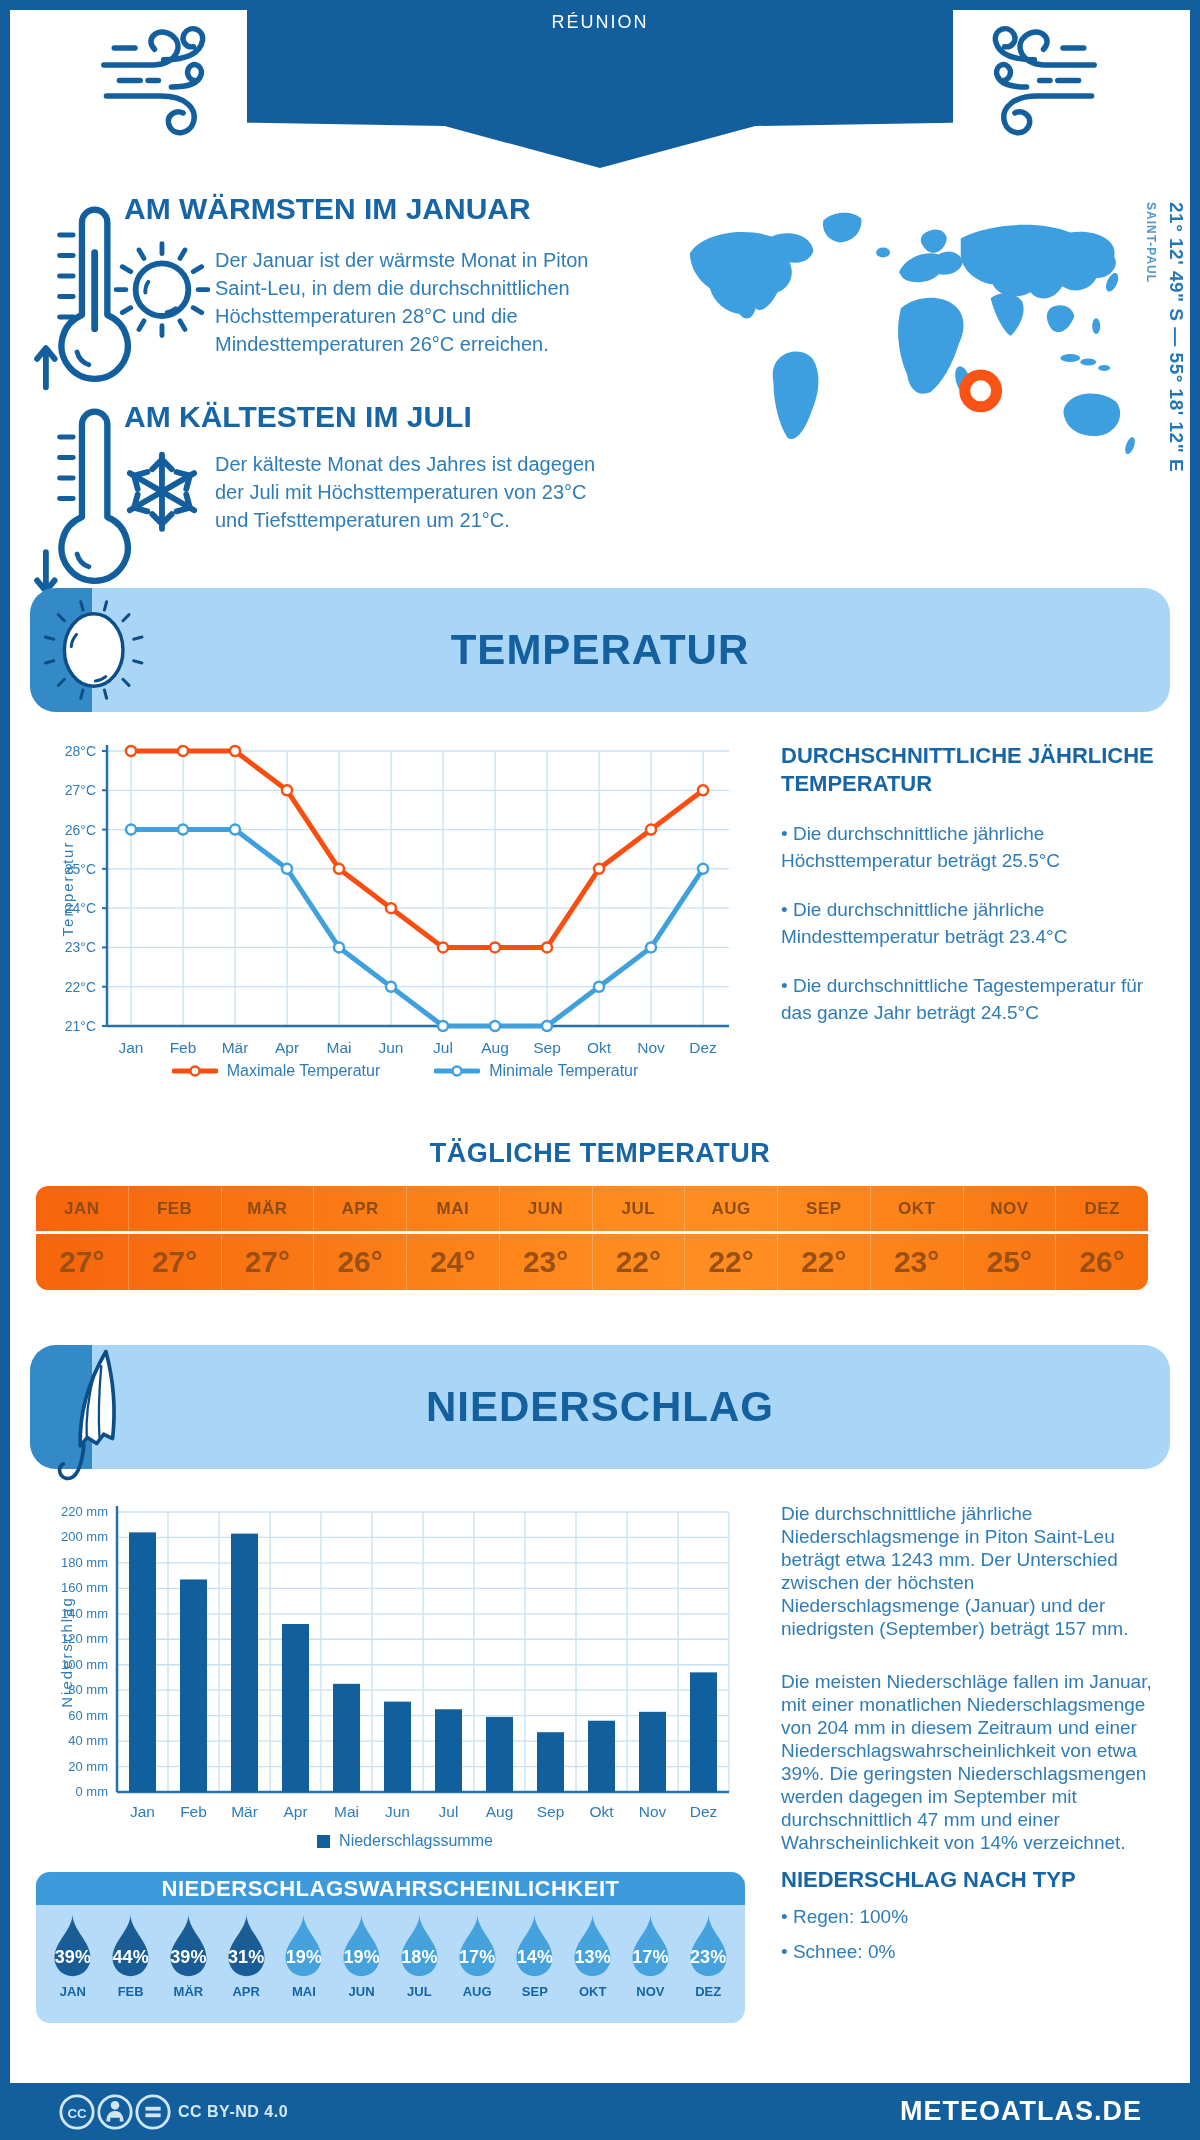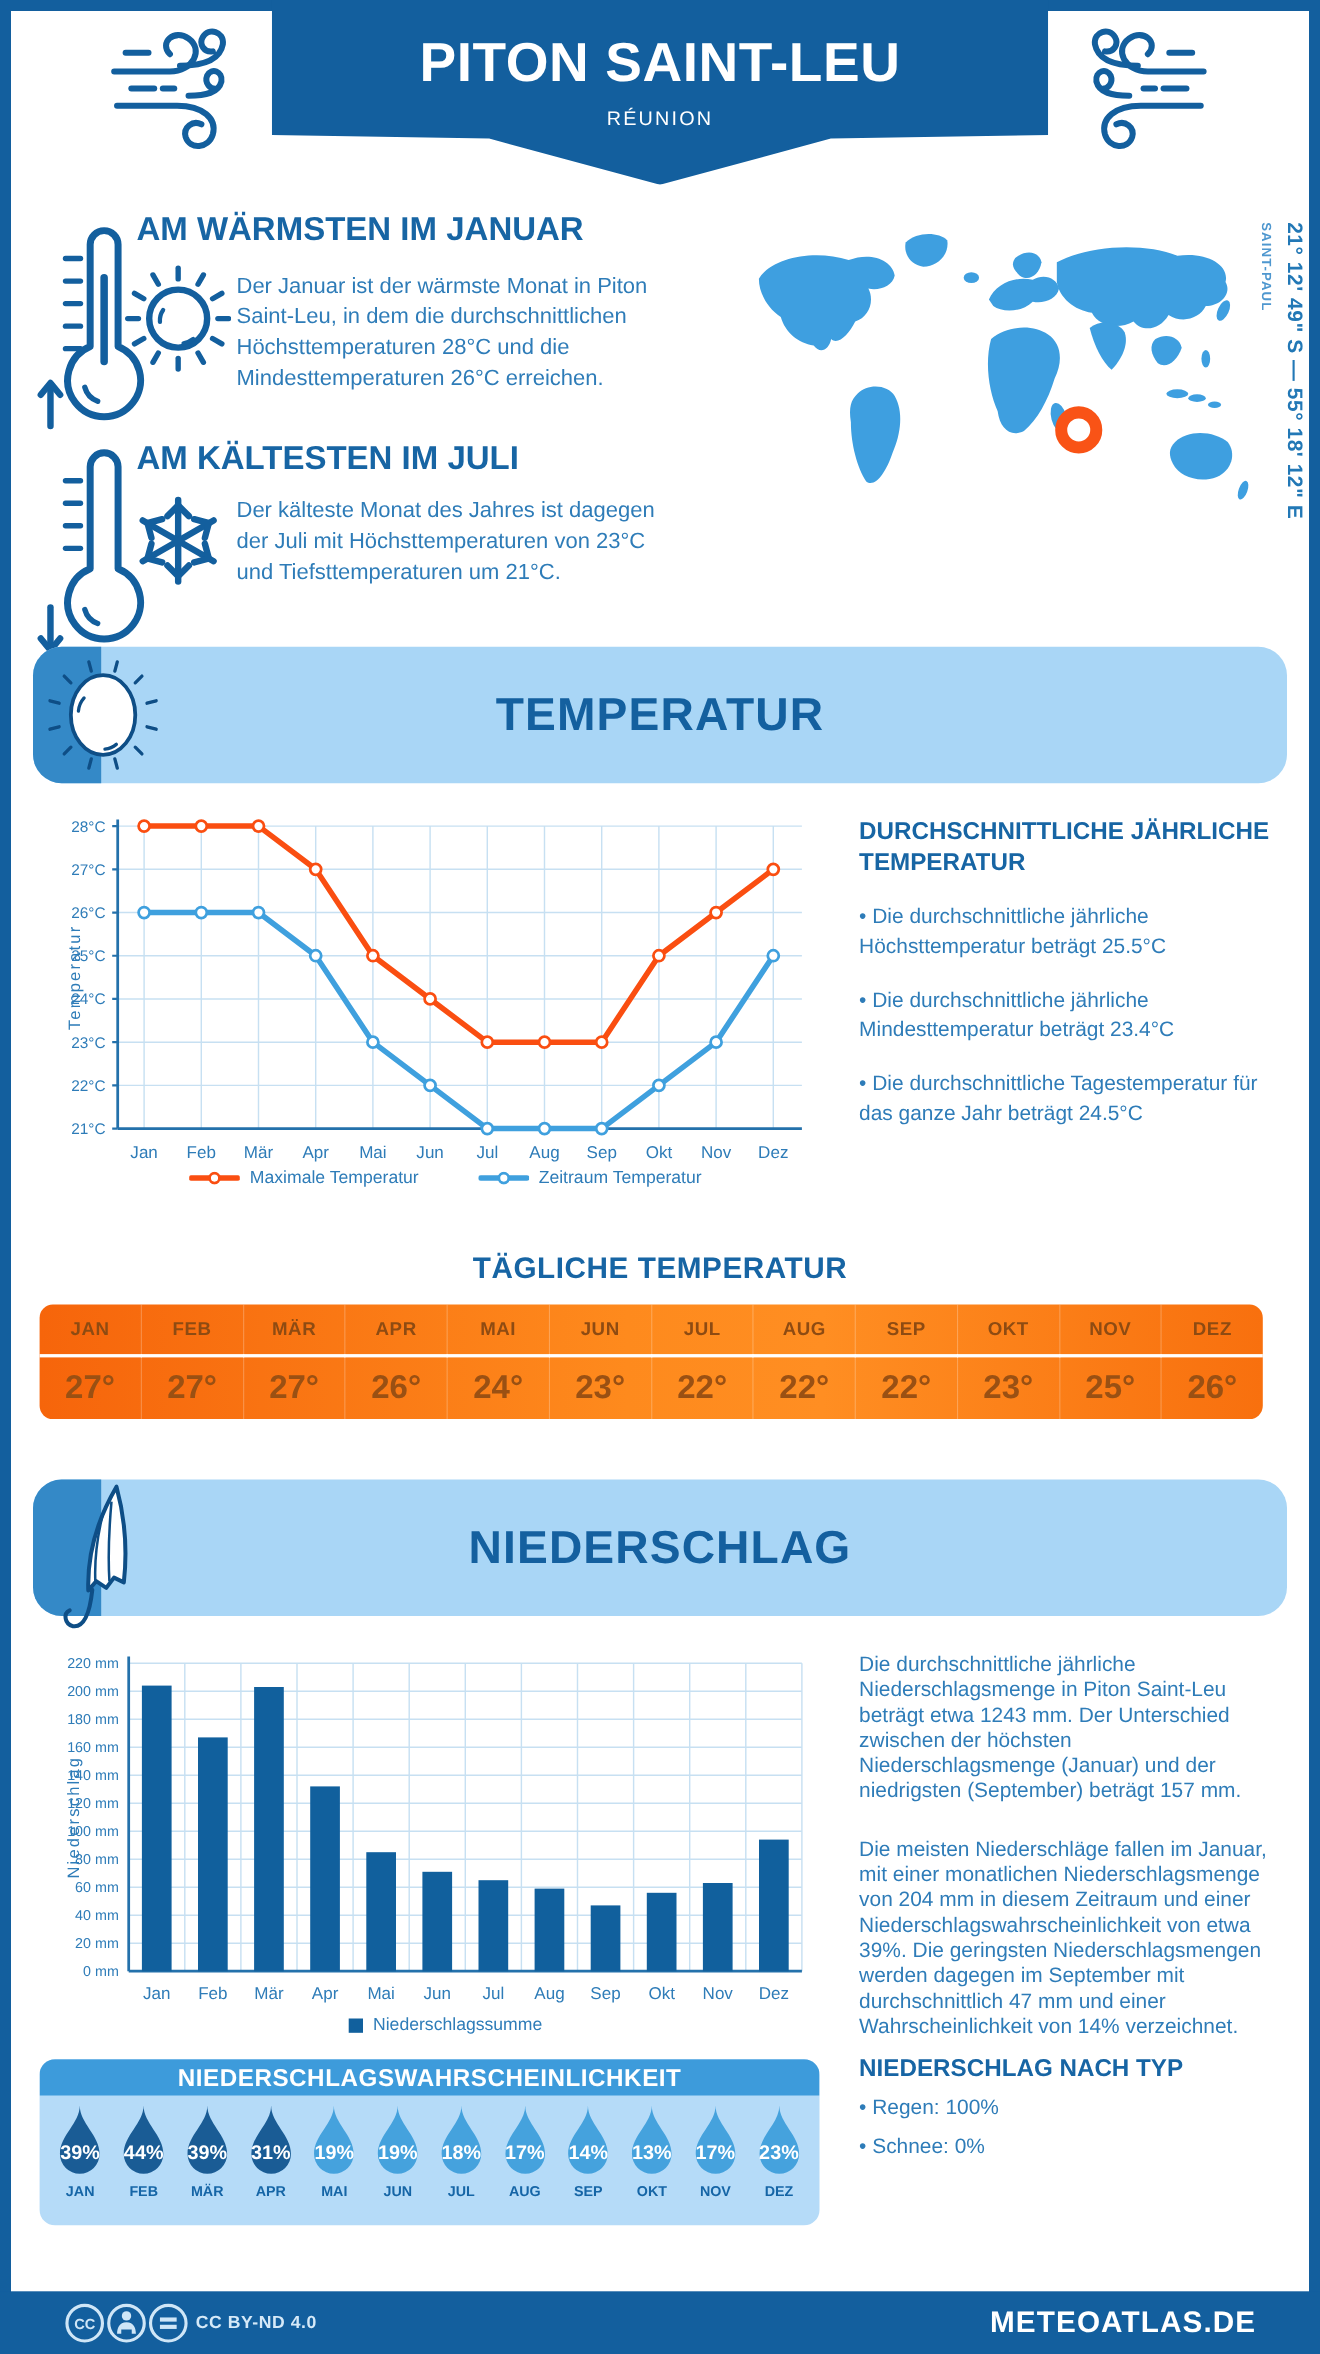--- a/index.html
+++ b/index.html
@@ -107,21 +107,20 @@
       <path d="M6 33 H45 C61 33 69 18 58 10 C48 3 37 13 45 21"></path>
       <path d="M52 29 C68 29 80 25 82 14 C83 5 72 2 68 9 C65 14 69 20 75 19"></path>
       <path d="M18 45 H34"></path>
         <path d="M40 45 H48"></path>
       <path d="M8 57 H50 C68 57 78 66 75 77 C72 87 59 88 56 79 C54 72 61 67 67 70"></path>
       <path d="M58 50 C70 50 79 48 81 40 C82 33 74 30 71 36 C69 41 73 46 78 45"></path>
     </g>
   </svg>
 
   <div class="header-banner">
-    <div class="header-title">PITON SAINT-LEU</div>
     <div class="header-subtitle">RÉUNION</div>
   </div>
 
   <svg class="intro-icon" style="top:196px" viewBox="0 0 178 205">
     <g stroke="#135F9E" fill="none">
       <path d="M49 27 a13 13 0 0 1 26 0 V122 a34 34 0 1 1 -26 0 Z" stroke-width="6.5" stroke-linejoin="round"></path>
       <line x1="62" y1="58" x2="62" y2="136" stroke-width="7" stroke-linecap="round"></line>
       <path d="M44 160 a19 19 0 0 0 12 13" stroke-width="5" stroke-linecap="round"></path>
       <g stroke-width="5" stroke-linecap="round">
         <line x1="26" y1="40" x2="40" y2="40"></line>
@@ -326,21 +325,21 @@
           <line x1="2" y1="6" x2="44" y2="6" stroke="#FA4E11" stroke-width="5" stroke-linecap="round"></line>
           <circle cx="23" cy="6" r="4.5" fill="#fff" stroke="#FA4E11" stroke-width="2.5"></circle>
         </svg>
         <span>Maximale Temperatur</span>
       </div>
       <div class="li">
         <svg width="46" height="12">
           <line x1="2" y1="6" x2="44" y2="6" stroke="#3FA0DE" stroke-width="5" stroke-linecap="round"></line>
           <circle cx="23" cy="6" r="4.5" fill="#fff" stroke="#3FA0DE" stroke-width="2.5"></circle>
         </svg>
-        <span>Zeitraum Temperatur</span>
+        <span>Minimale Temperatur</span>
       </div>
     </div>
 
   <div class="side-col" style="top:742px">
     <div class="side-heading">DURCHSCHNITTLICHE JÄHRLICHE TEMPERATUR</div>
     <div id="annual-bullets">
         <div class="side-bullet">• Die durchschnittliche jährliche Höchsttemperatur beträgt 25.5°C</div>
         <div class="side-bullet">• Die durchschnittliche jährliche Mindesttemperatur beträgt 23.4°C</div>
         <div class="side-bullet">• Die durchschnittliche Tagestemperatur für das ganze Jahr beträgt 24.5°C</div>
       </div>

